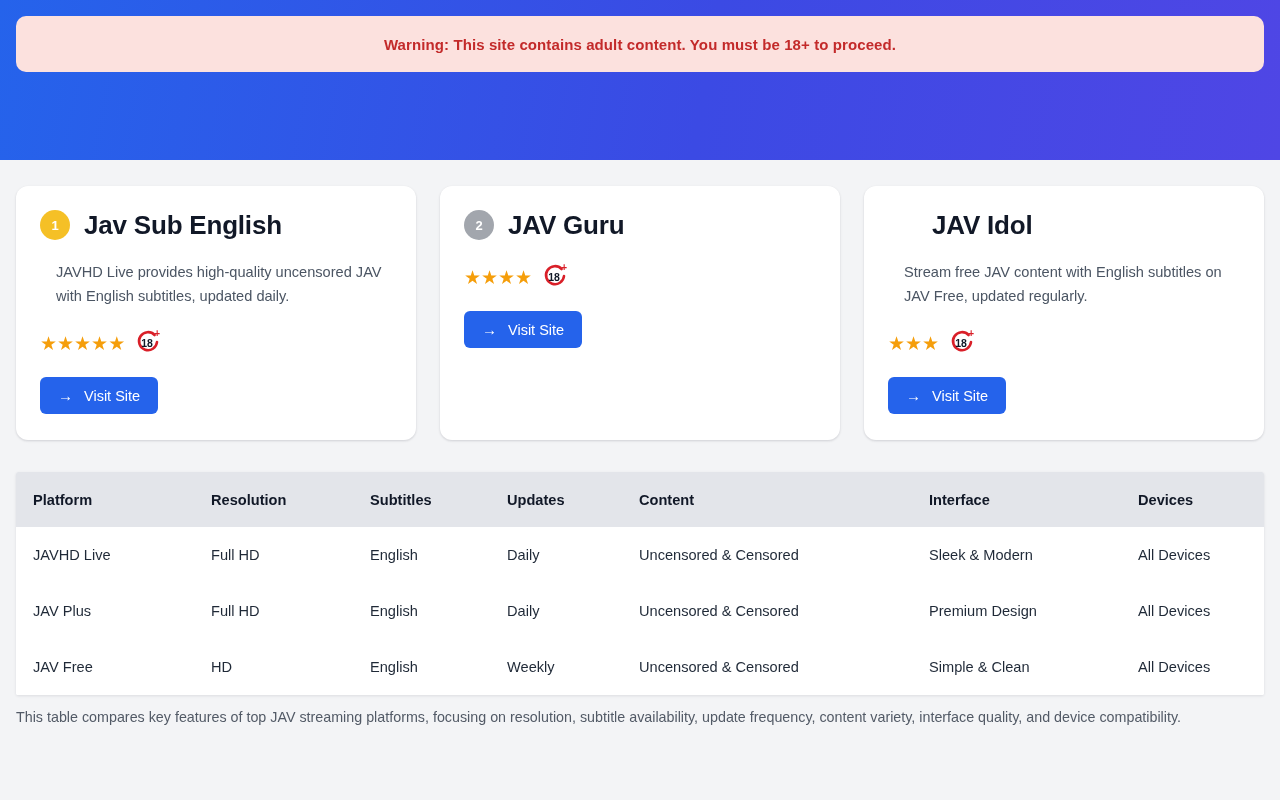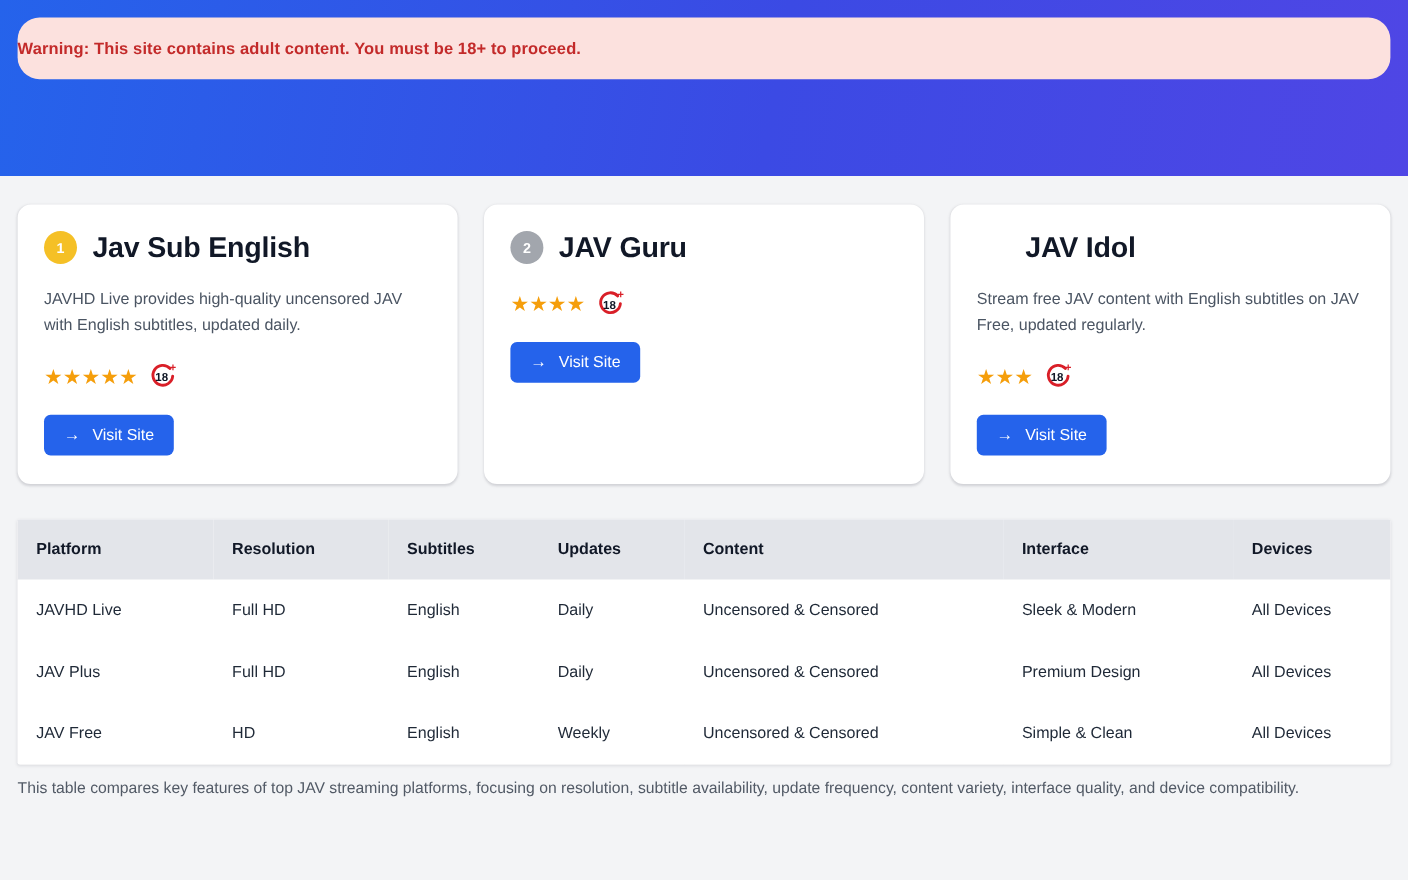--- a/index.html
+++ b/index.html
@@ -17,25 +17,25 @@
 
   
   .hero {
     background: linear-gradient(100deg, #2563eb 0%, #3b4ae4 55%, #4f46e5 100%);
     padding: 16px 16px 0 16px;
     height: 160px;
   }
 
   .warning-banner {
     background: #fce1de;
-    border-radius: 20px;
+    border-radius: 10px;
     height: 56px;
     display: flex;
     align-items: center;
-    justify-content: flex-start;
+    justify-content: center;
   }
 
   .warning-text {
     color: #c32a2a;
     font-size: 15px;
     font-weight: bold;
     letter-spacing: 0.1px;
   }
 
   .hero-title {
@@ -93,20 +93,21 @@
     font-weight: bold;
     color: #111827;
     letter-spacing: -0.2px;
   }
 
   .card-desc {
     margin-top: 19px;
     font-size: 14.6px;
     line-height: 1.62;
     color: #4b5563;
+    margin-left: 16px;
   }
 
   .card-meta {
     margin-top: 20px;
     display: flex;
     align-items: center;
     gap: 9px;
     height: 30px;
   }
 

